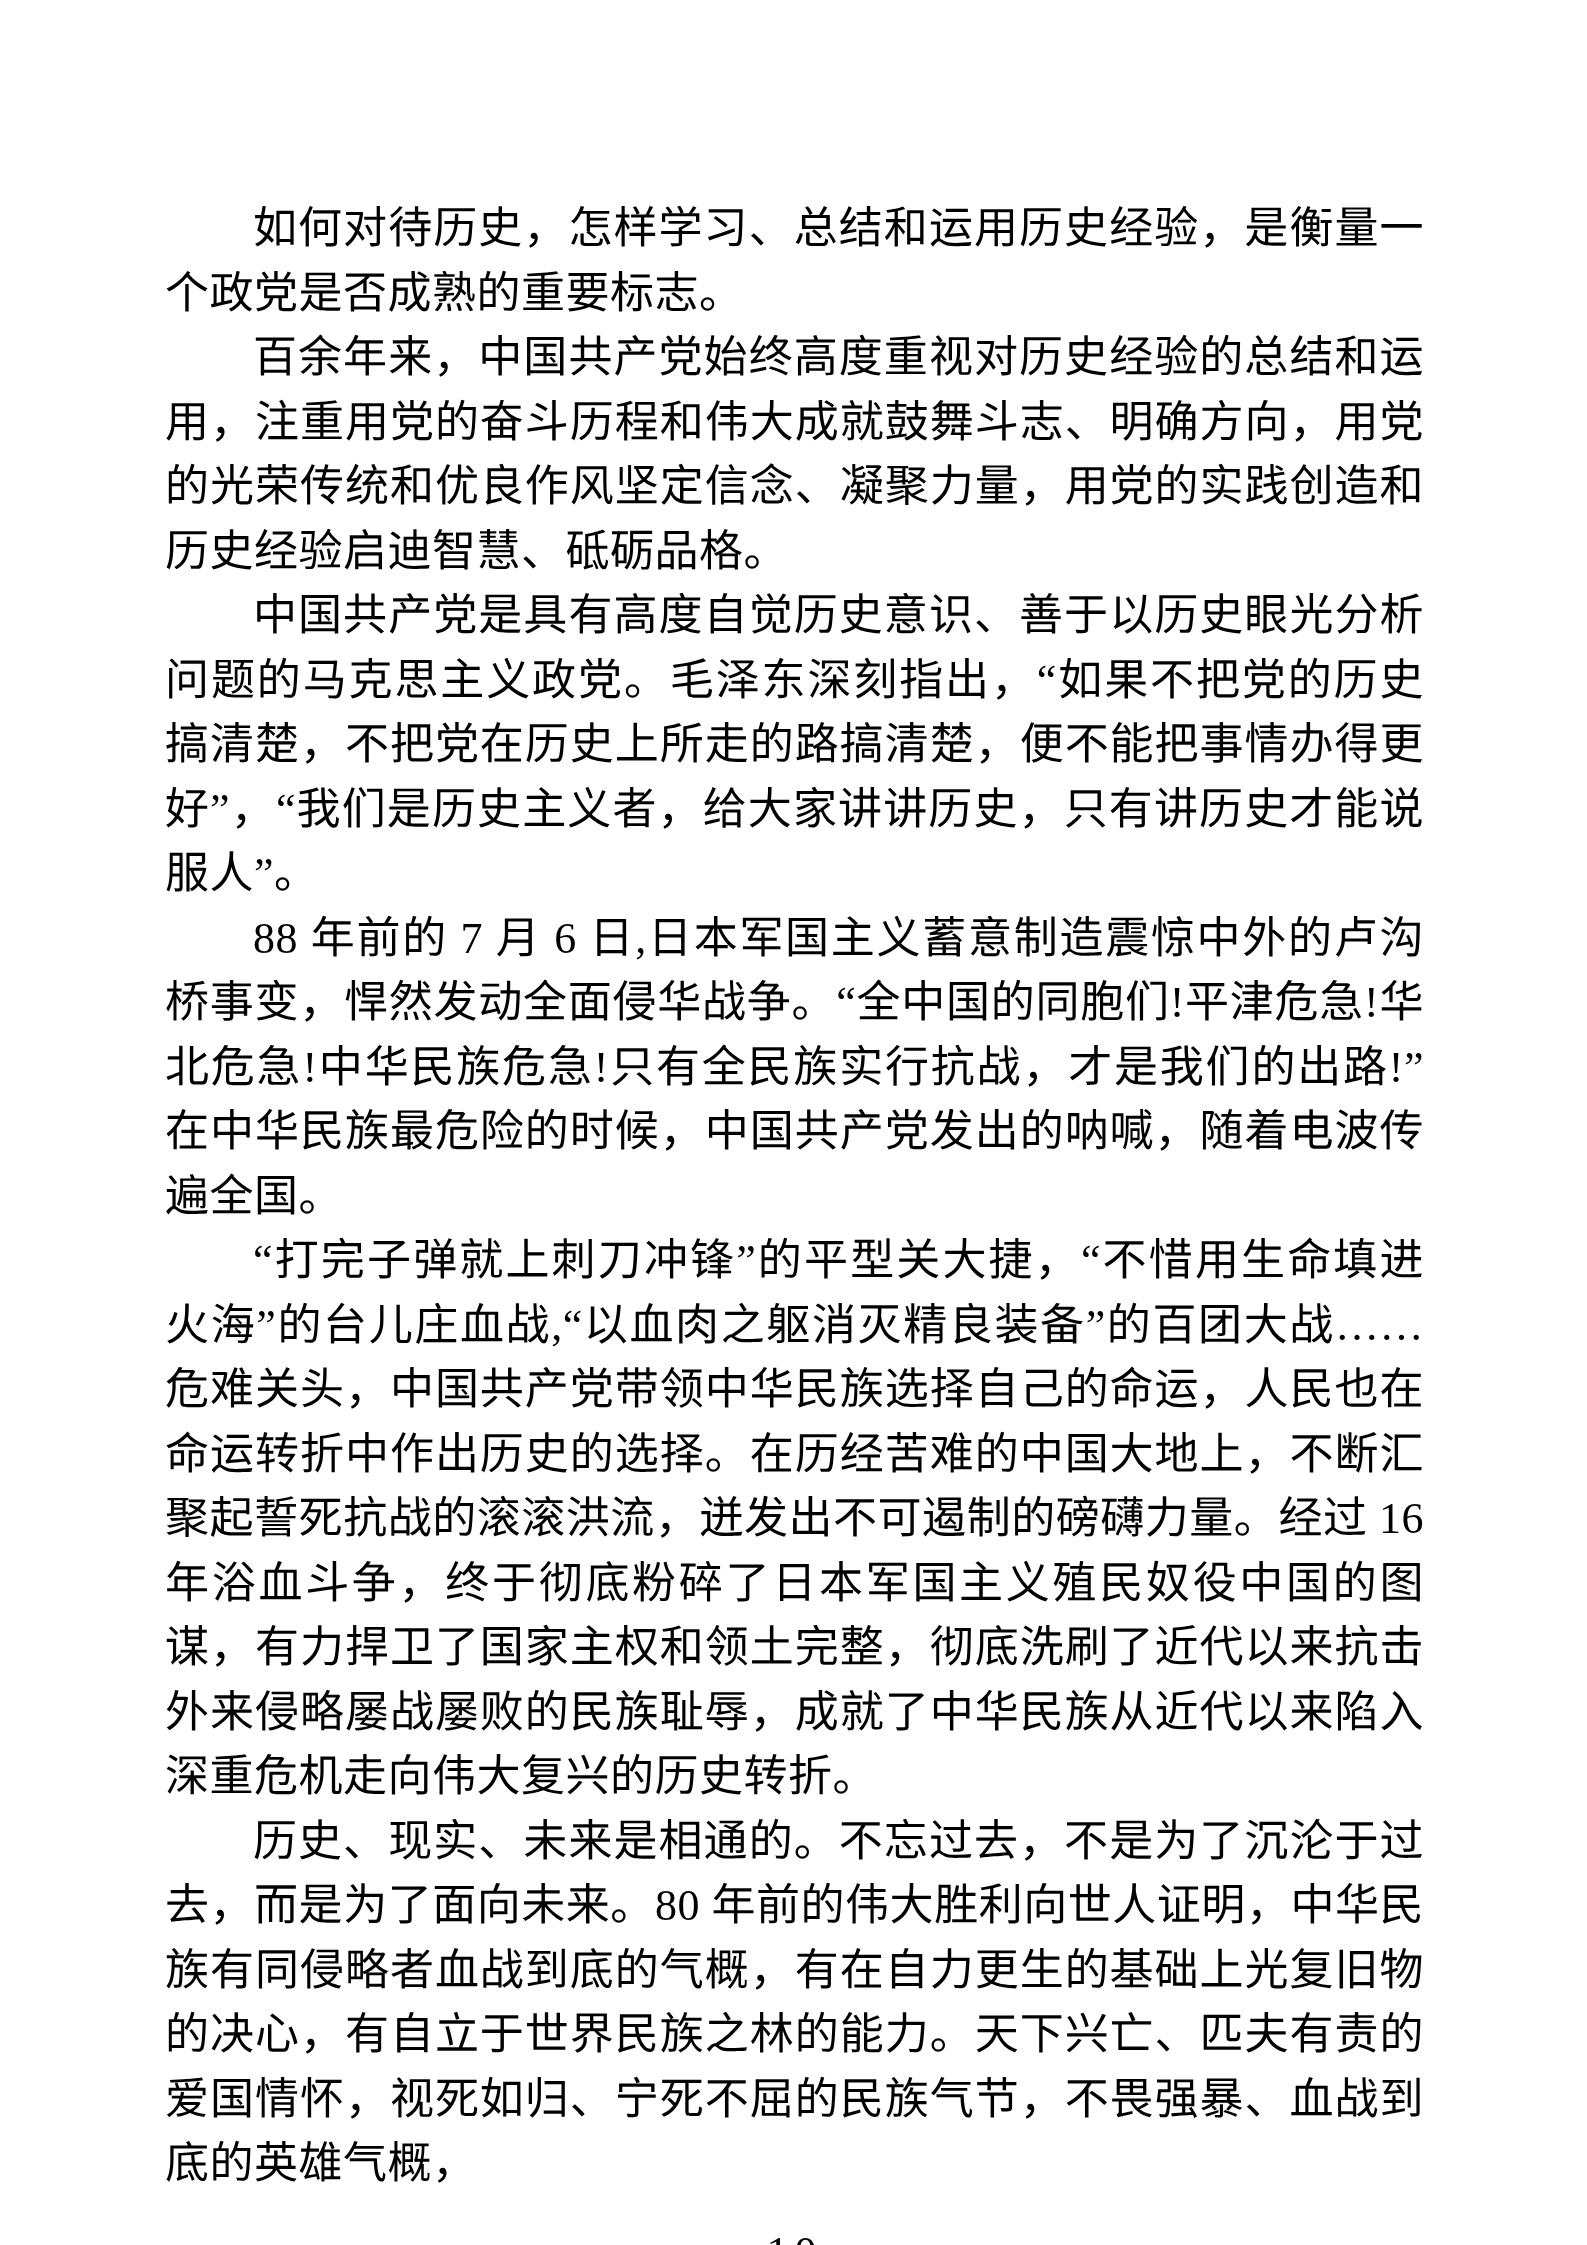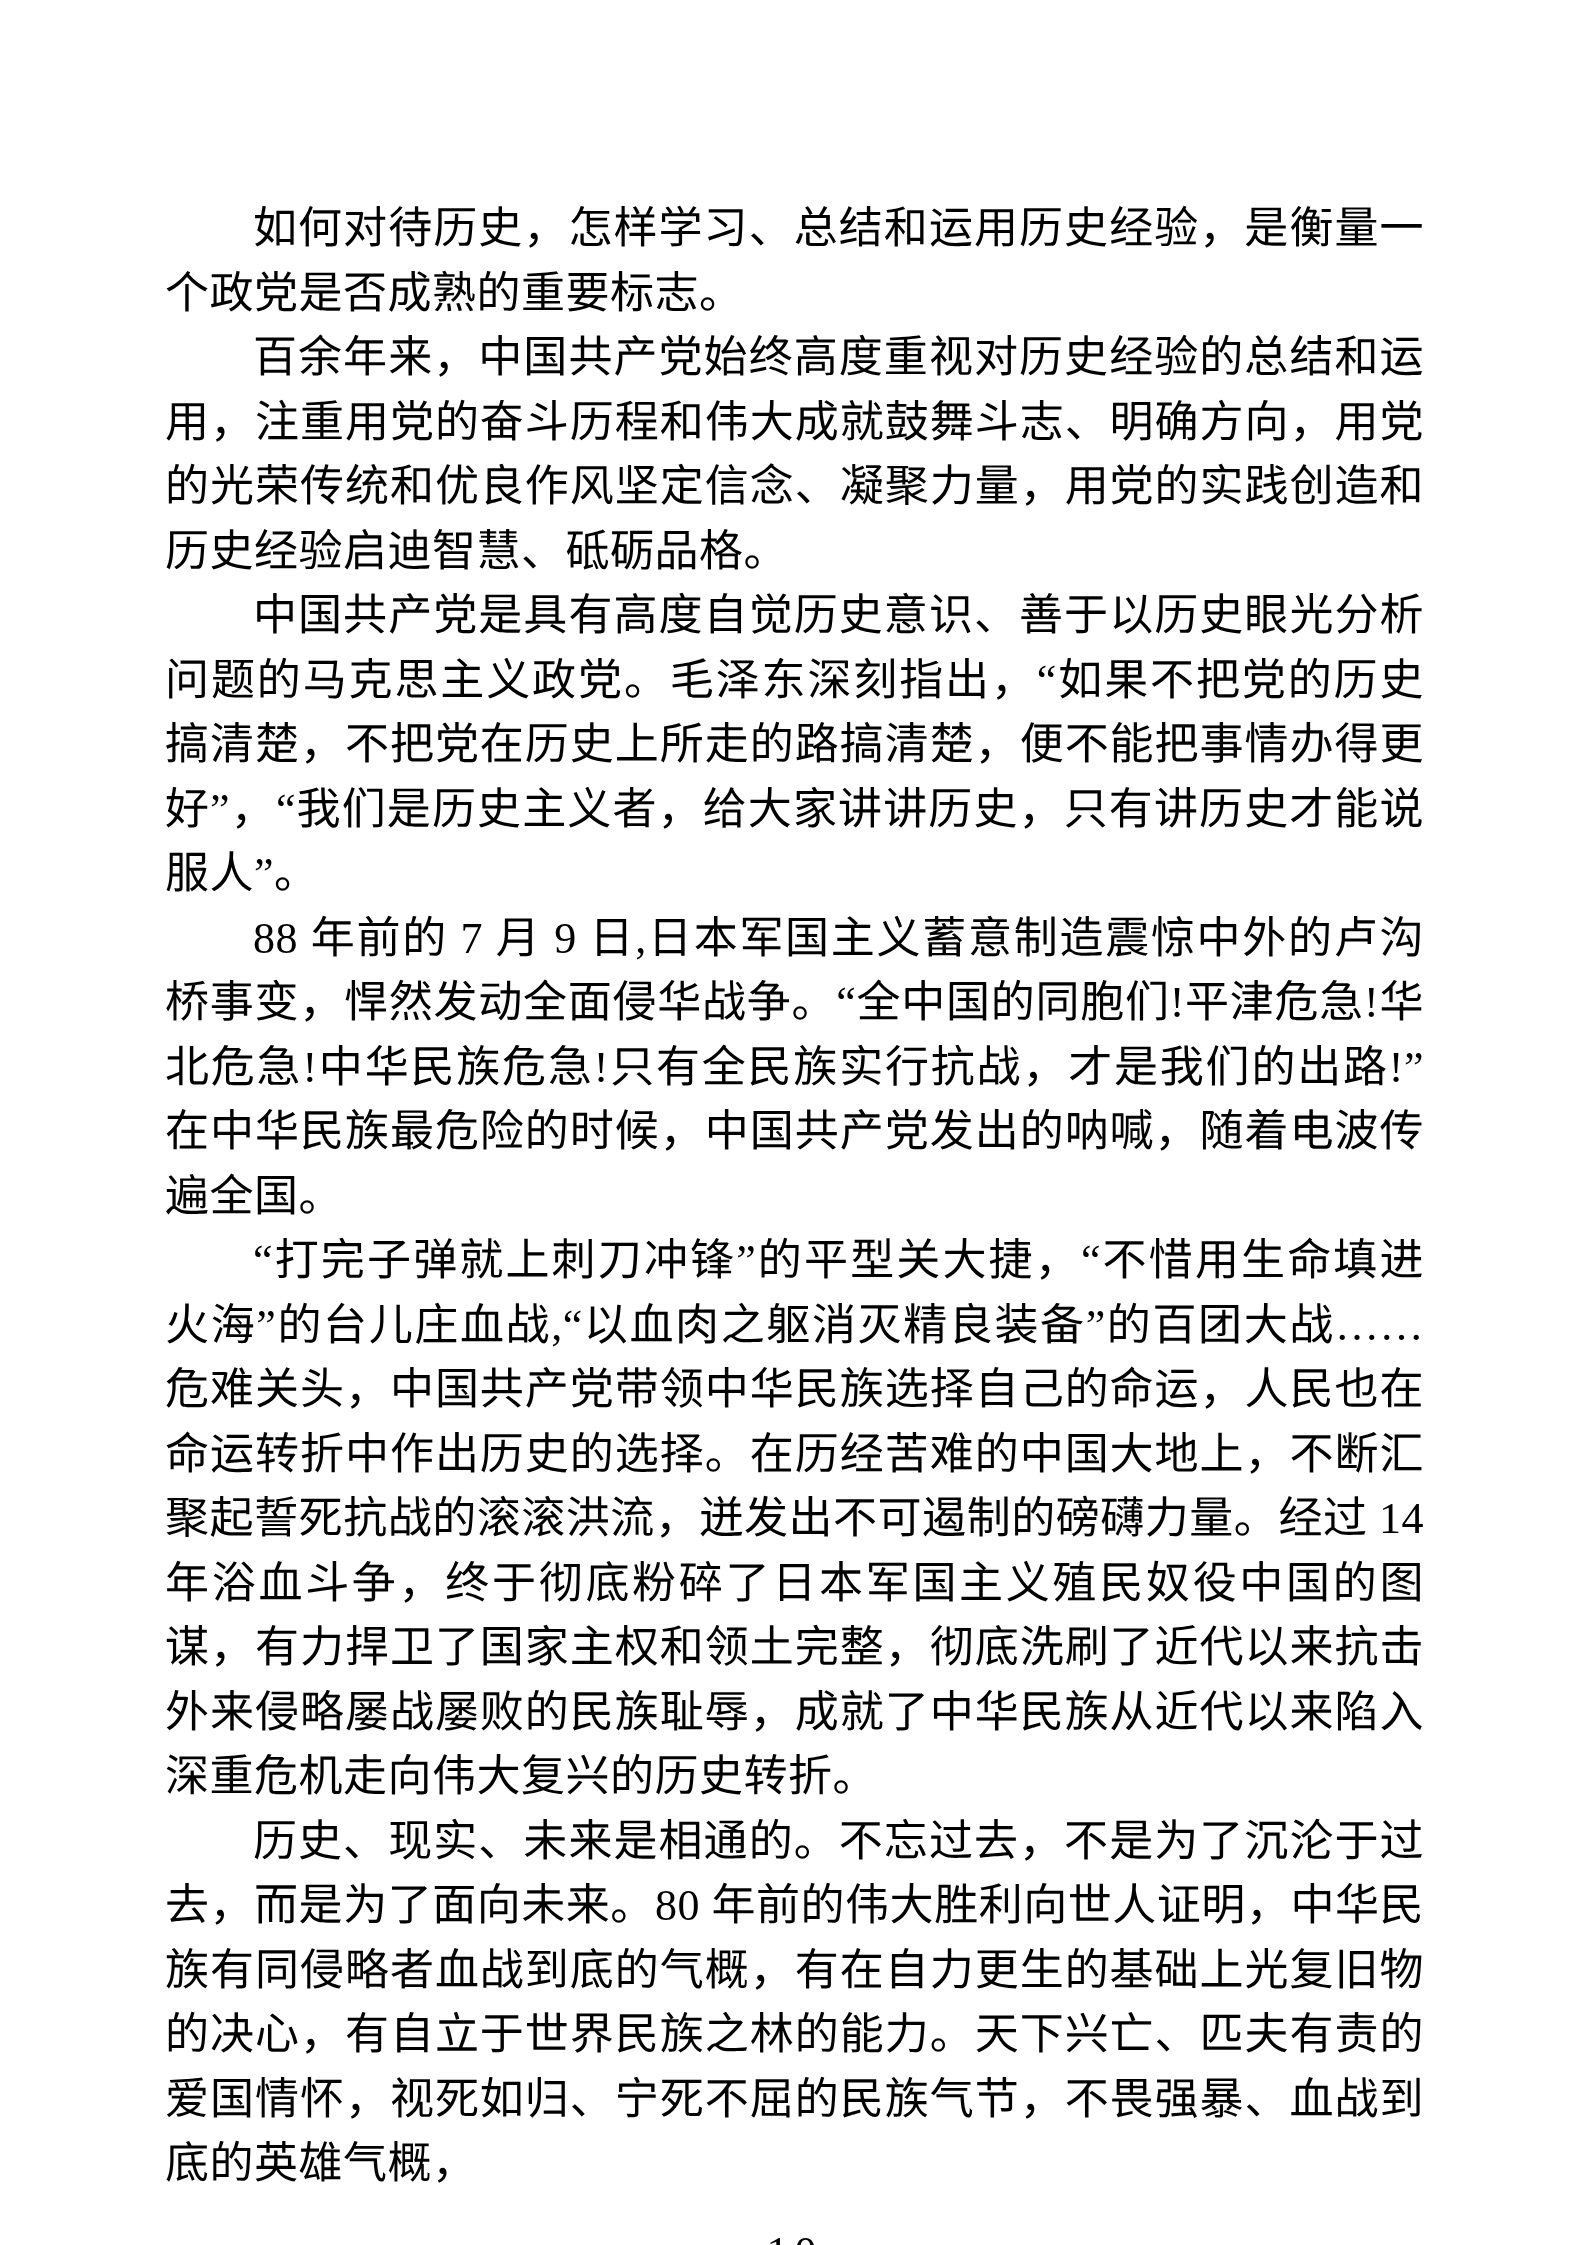--- a/index.html
+++ b/index.html
@@ -47,20 +47,20 @@
   }
 </style>
 </head>
 <body>
 
 <main class="page">
   <section class="content">
     <p class="para">如何对待历史，怎样学习、总结和运用历史经验，是衡量一个政党是否成熟的重要标志。</p>
     <p class="para">百余年来，中国共产党始终高度重视对历史经验的总结和运用，注重用党的奋斗历程和伟大成就鼓舞斗志、明确方向，用党的光荣传统和优良作风坚定信念、凝聚力量，用党的实践创造和历史经验启迪智慧、砥砺品格。</p>
     <p class="para">中国共产党是具有高度自觉历史意识、善于以历史眼光分析问题的马克思主义政党。毛泽东深刻指出，“如果不把党的历史搞清楚，不把党在历史上所走的路搞清楚，便不能把事情办得更好”，“我们是历史主义者，给大家讲讲历史，只有讲历史才能说服人”。</p>
-    <p class="para">88 年前的 7 月 9 日,日本军国主义蓄意制造震惊中外的卢沟桥事变，悍然发动全面侵华战争。“全中国的同胞们!平津危急!华北危急!中华民族危急!只有全民族实行抗战，才是我们的出路!”在中华民族最危险的时候，中国共产党发出的呐喊，随着电波传遍全国。</p>
-    <p class="para">“打完子弹就上刺刀冲锋”的平型关大捷，“不惜用生命填进火海”的台儿庄血战,“以血肉之躯消灭精良装备”的百团大战……危难关头，中国共产党带领中华民族选择自己的命运，人民也在命运转折中作出历史的选择。在历经苦难的中国大地上，不断汇聚起誓死抗战的滚滚洪流，迸发出不可遏制的磅礴力量。经过 14 年浴血斗争，终于彻底粉碎了日本军国主义殖民奴役中国的图谋，有力捍卫了国家主权和领土完整，彻底洗刷了近代以来抗击外来侵略屡战屡败的民族耻辱，成就了中华民族从近代以来陷入深重危机走向伟大复兴的历史转折。</p>
+    <p class="para">88 年前的 7 月 6 日,日本军国主义蓄意制造震惊中外的卢沟桥事变，悍然发动全面侵华战争。“全中国的同胞们!平津危急!华北危急!中华民族危急!只有全民族实行抗战，才是我们的出路!”在中华民族最危险的时候，中国共产党发出的呐喊，随着电波传遍全国。</p>
+    <p class="para">“打完子弹就上刺刀冲锋”的平型关大捷，“不惜用生命填进火海”的台儿庄血战,“以血肉之躯消灭精良装备”的百团大战……危难关头，中国共产党带领中华民族选择自己的命运，人民也在命运转折中作出历史的选择。在历经苦难的中国大地上，不断汇聚起誓死抗战的滚滚洪流，迸发出不可遏制的磅礴力量。经过 16 年浴血斗争，终于彻底粉碎了日本军国主义殖民奴役中国的图谋，有力捍卫了国家主权和领土完整，彻底洗刷了近代以来抗击外来侵略屡战屡败的民族耻辱，成就了中华民族从近代以来陷入深重危机走向伟大复兴的历史转折。</p>
     <p class="para">历史、现实、未来是相通的。不忘过去，不是为了沉沦于过去，而是为了面向未来。80 年前的伟大胜利向世人证明，中华民族有同侵略者血战到底的气概，有在自力更生的基础上光复旧物的决心，有自立于世界民族之林的能力。天下兴亡、匹夫有责的爱国情怀，视死如归、宁死不屈的民族气节，不畏强暴、血战到底的英雄气概，</p>
   </section>
   <footer class="page-footer">
     <span class="page-number">- 10 -</span>
   </footer>
 </main>
 
 </body></html>

